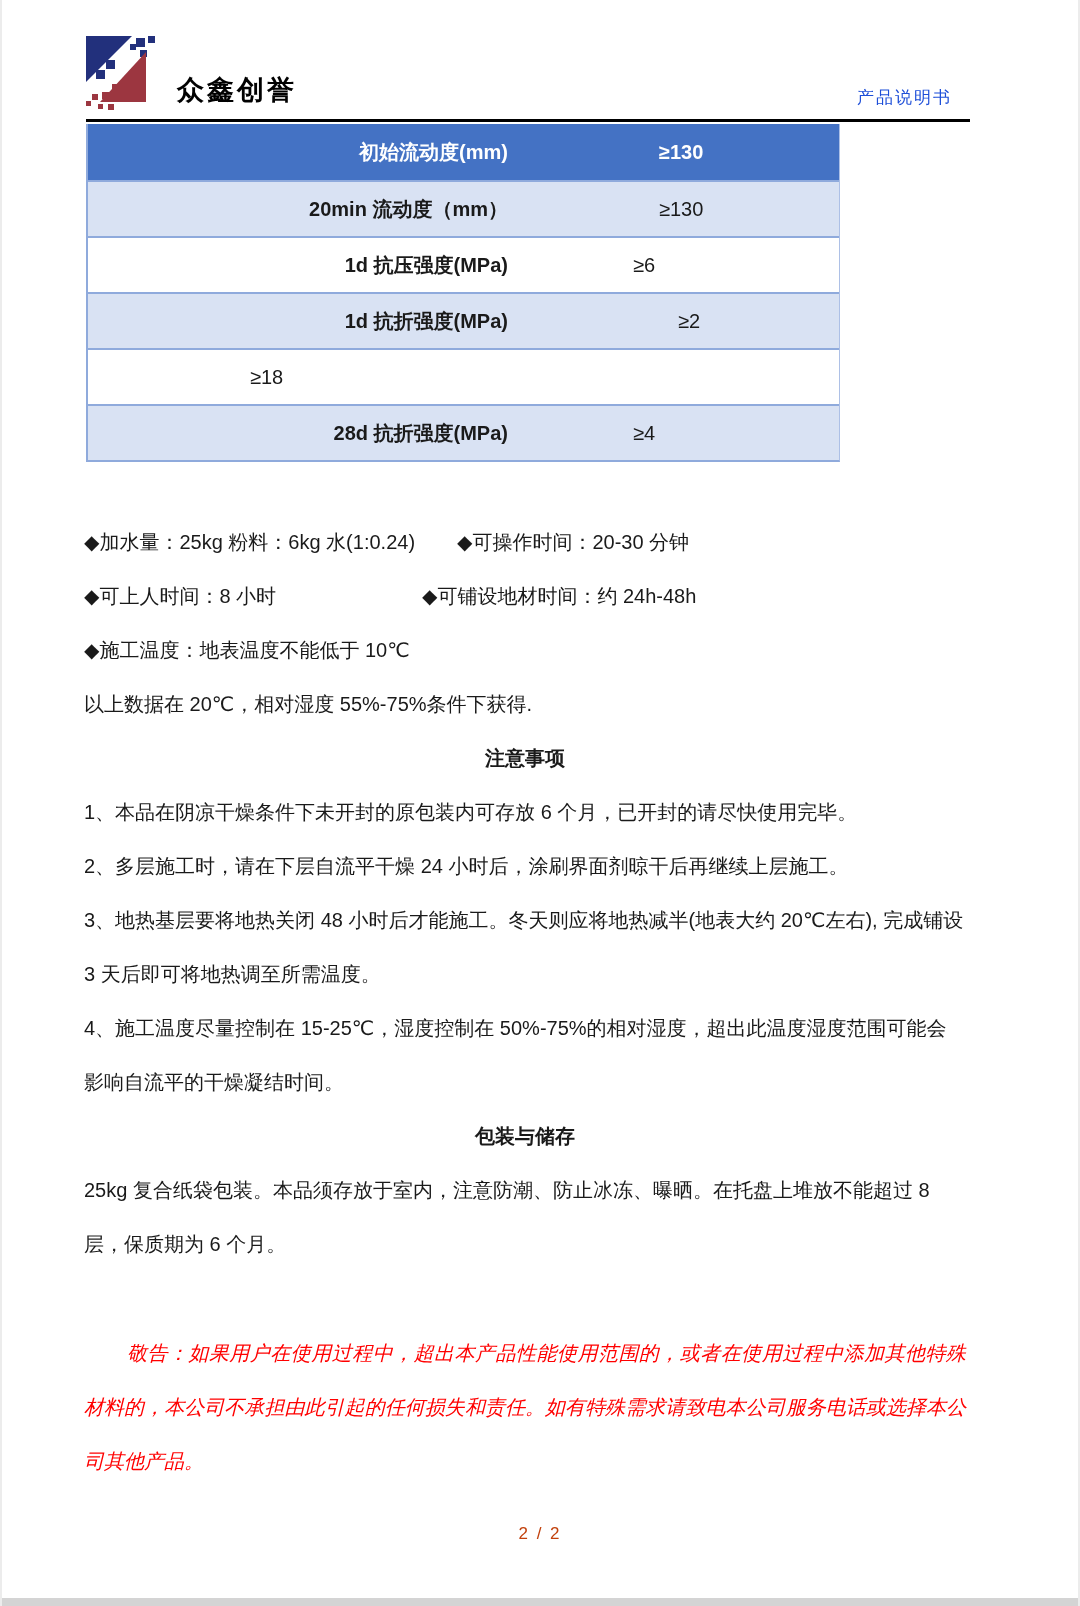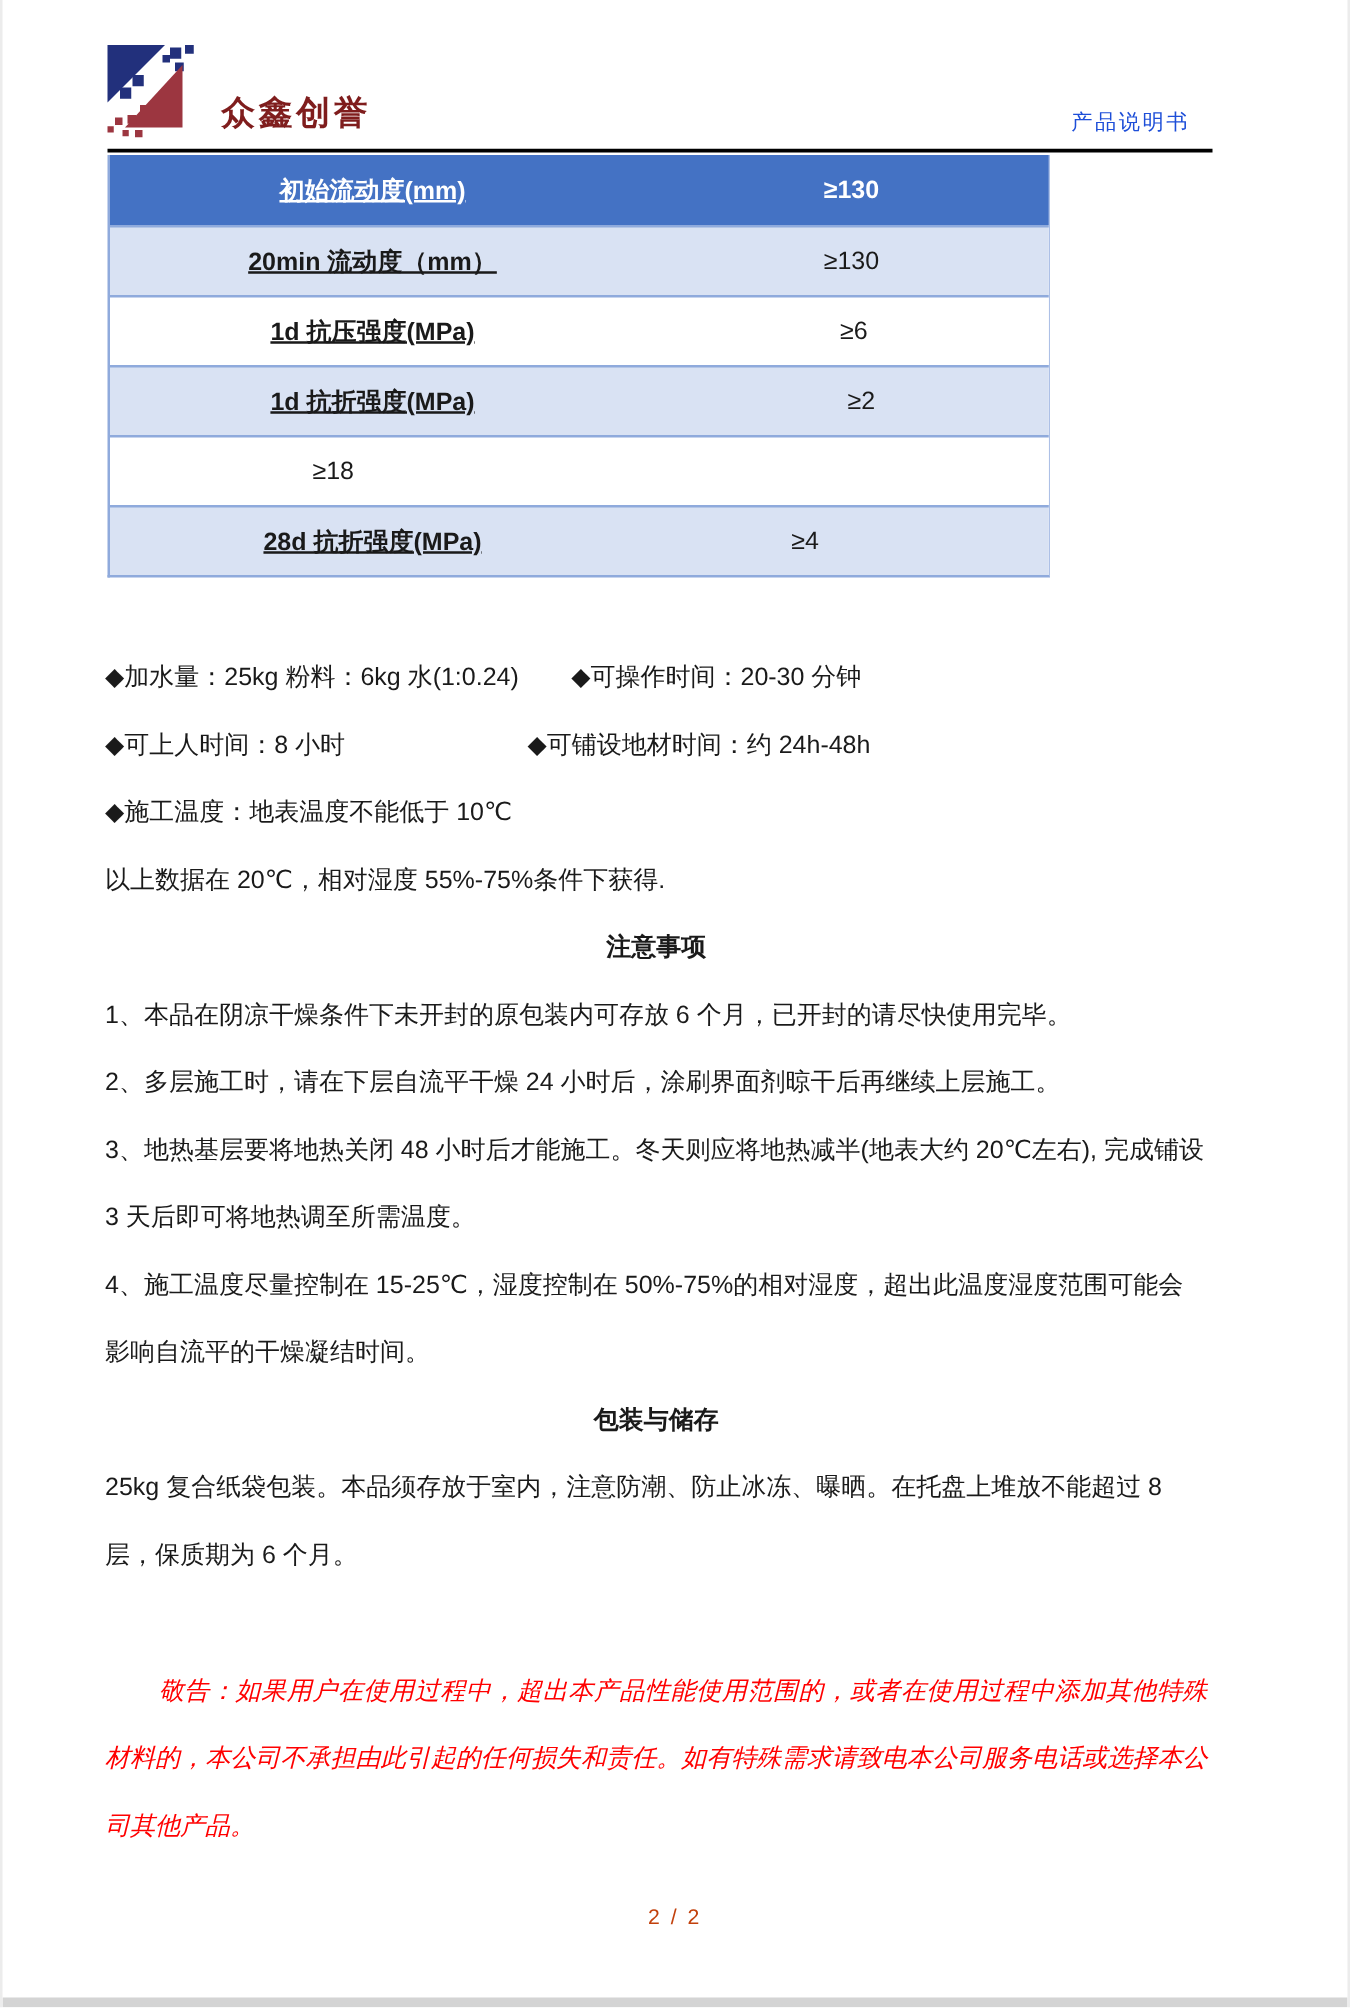--- a/index.html
+++ b/index.html
@@ -11,21 +11,21 @@
     font-family:"Liberation Sans","DejaVu Sans",sans-serif;
     color:#1a1a1a;
     border-left:2px solid #ececec;
     border-right:2px solid #ececec;
     box-sizing:border-box;
   }
   
   .logo{position:absolute;top:36px;left:82px;width:74px;height:74px;}
   .brand{
     position:absolute;top:72px;left:175px;
-    font-size:27px;font-weight:bold;letter-spacing:3px;color:#7f1d1d;
+    font-size:27px;font-weight:bold;letter-spacing:3px;color:#000000;
   }
   .doc-type{
     position:absolute;top:86px;right:126px;
     font-size:17px;color:#1d4ed8;letter-spacing:2px;
   }
   .header-rule{
     position:absolute;top:119px;left:84px;width:884px;height:3px;
     background:#000;
   }
   
@@ -33,22 +33,22 @@
     position:absolute;top:124px;left:84px;width:754px;
     border-left:2px solid #8FAADC;
     border-right:1px solid #ADC0E6;
     border-bottom:2px solid #8FAADC;
     box-sizing:border-box;
   }
   .trow{display:flex;align-items:center;height:56px;box-sizing:border-box;}
   .trow + .trow{border-top:2px solid #8FAADC;}
   .trow:nth-child(1){background:#4472C4;color:#ffffff;}
   .trow:nth-child(2),.trow:nth-child(4),.trow:nth-child(6){background:#D9E2F3;}
-  .trow:nth-child(3),.trow:nth-child(5){background:#ffffff;gap:39px;}
-  .tlabel{width:420px;text-align:center;font-weight:bold;font-size:20px;text-decoration:underline;}
+  .trow:nth-child(3),.trow:nth-child(5){background:#ffffff;}
+  .tlabel{width:420px;text-align:right;font-weight:bold;font-size:20px;}
   .tvalue{font-size:20px;}
   .trow:nth-child(1) .tvalue{font-weight:bold;}
   .trow:nth-child(1) .tvalue{padding-left:151px;}
   .trow:nth-child(2) .tvalue{padding-left:151px;}
   .trow:nth-child(3) .tvalue{padding-left:125px;}
   .trow:nth-child(4) .tvalue{padding-left:170px;}
   .trow:nth-child(5) .tvalue{padding-left:162px;}
   .trow:nth-child(6) .tvalue{padding-left:125px;}
   
   .content{

